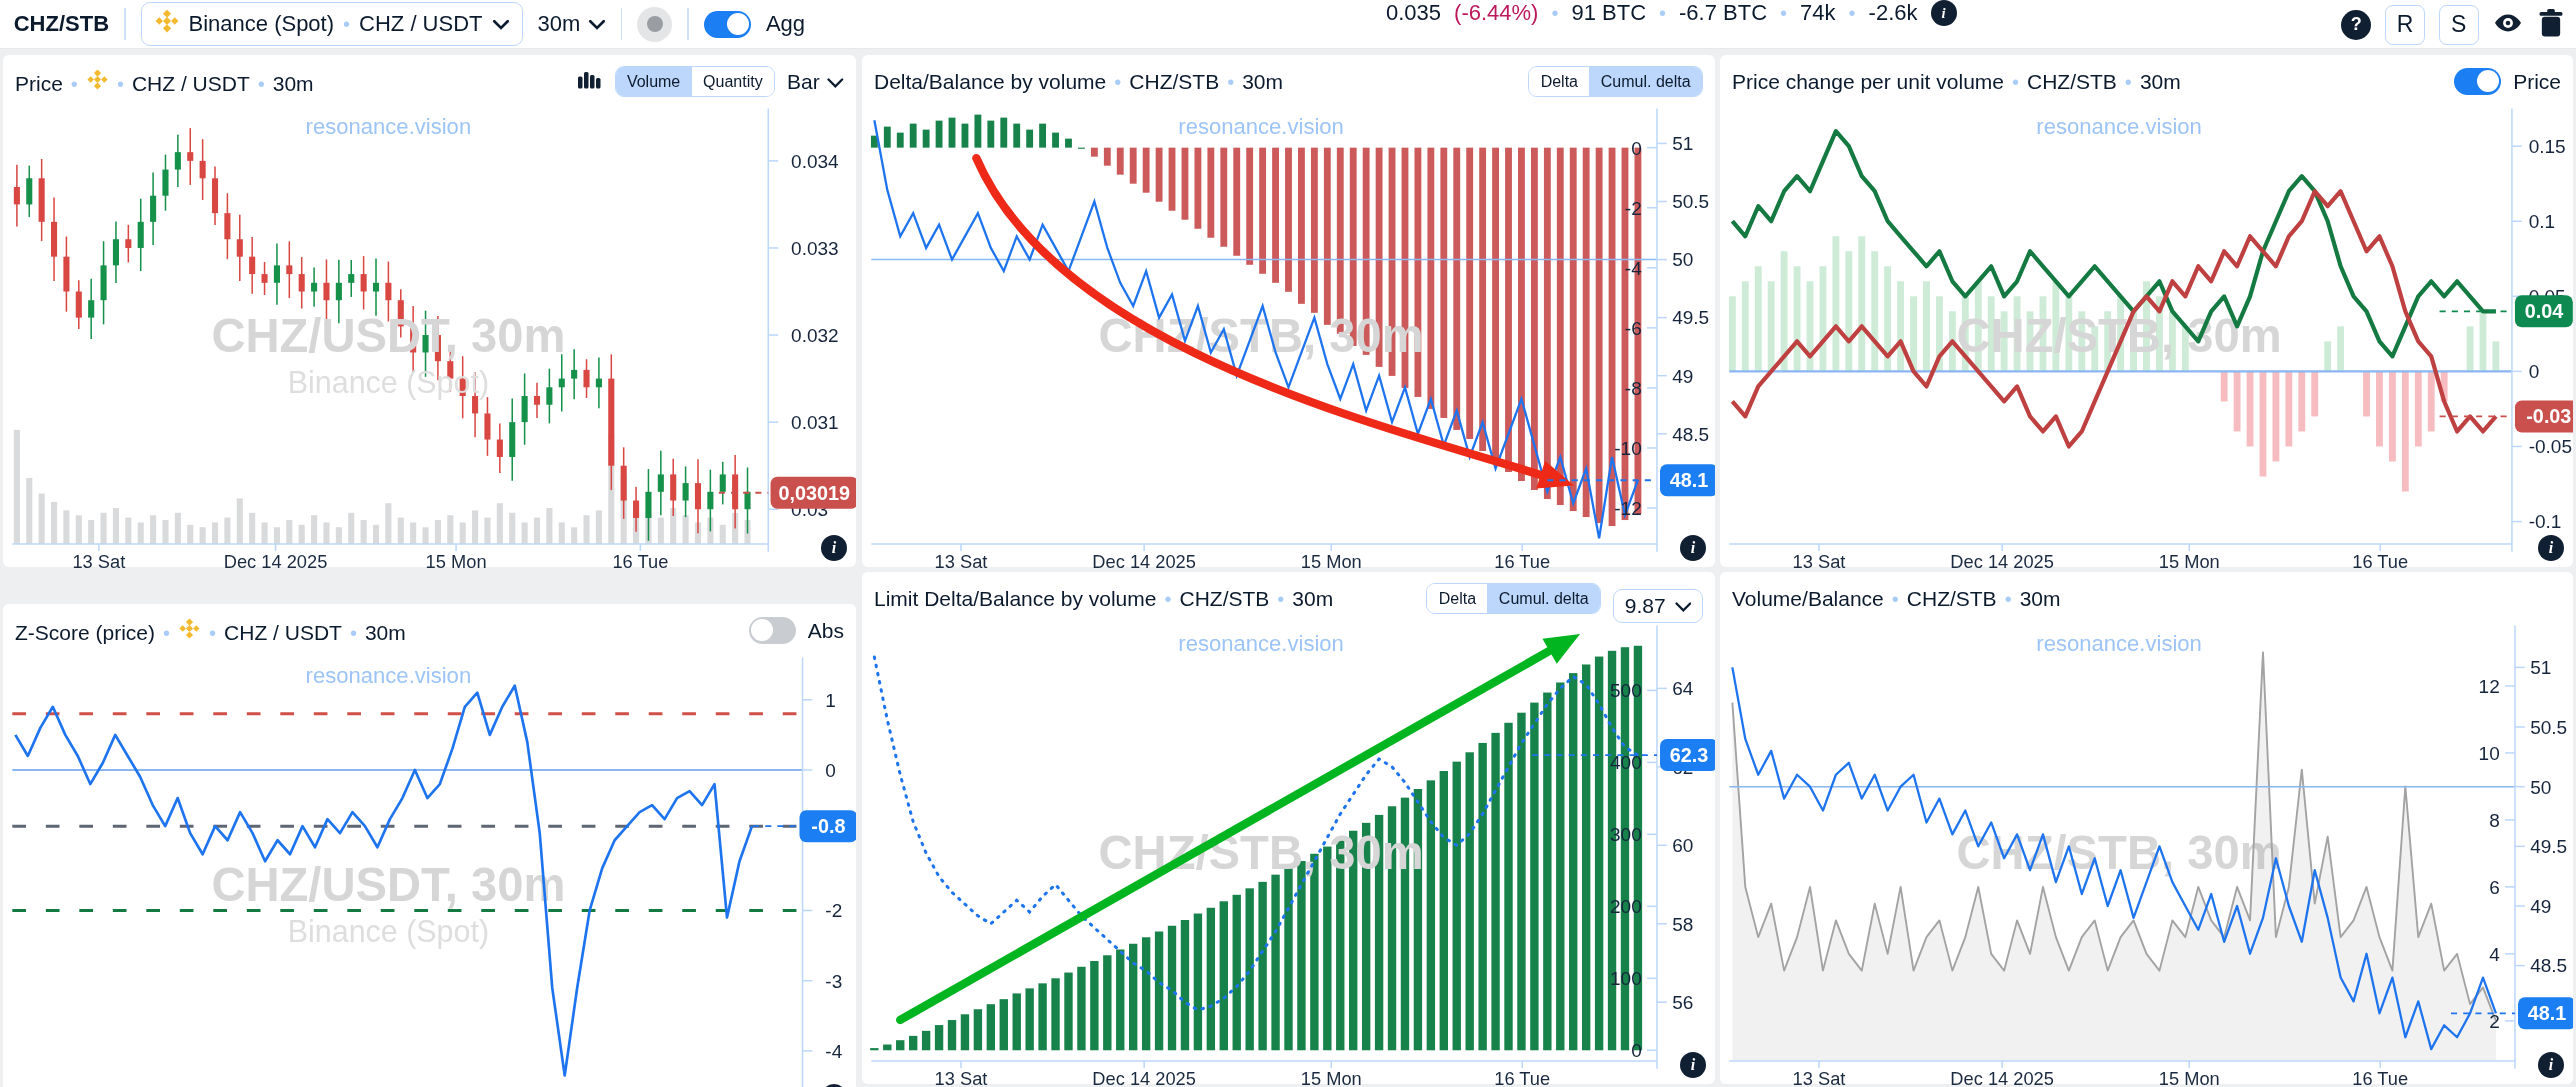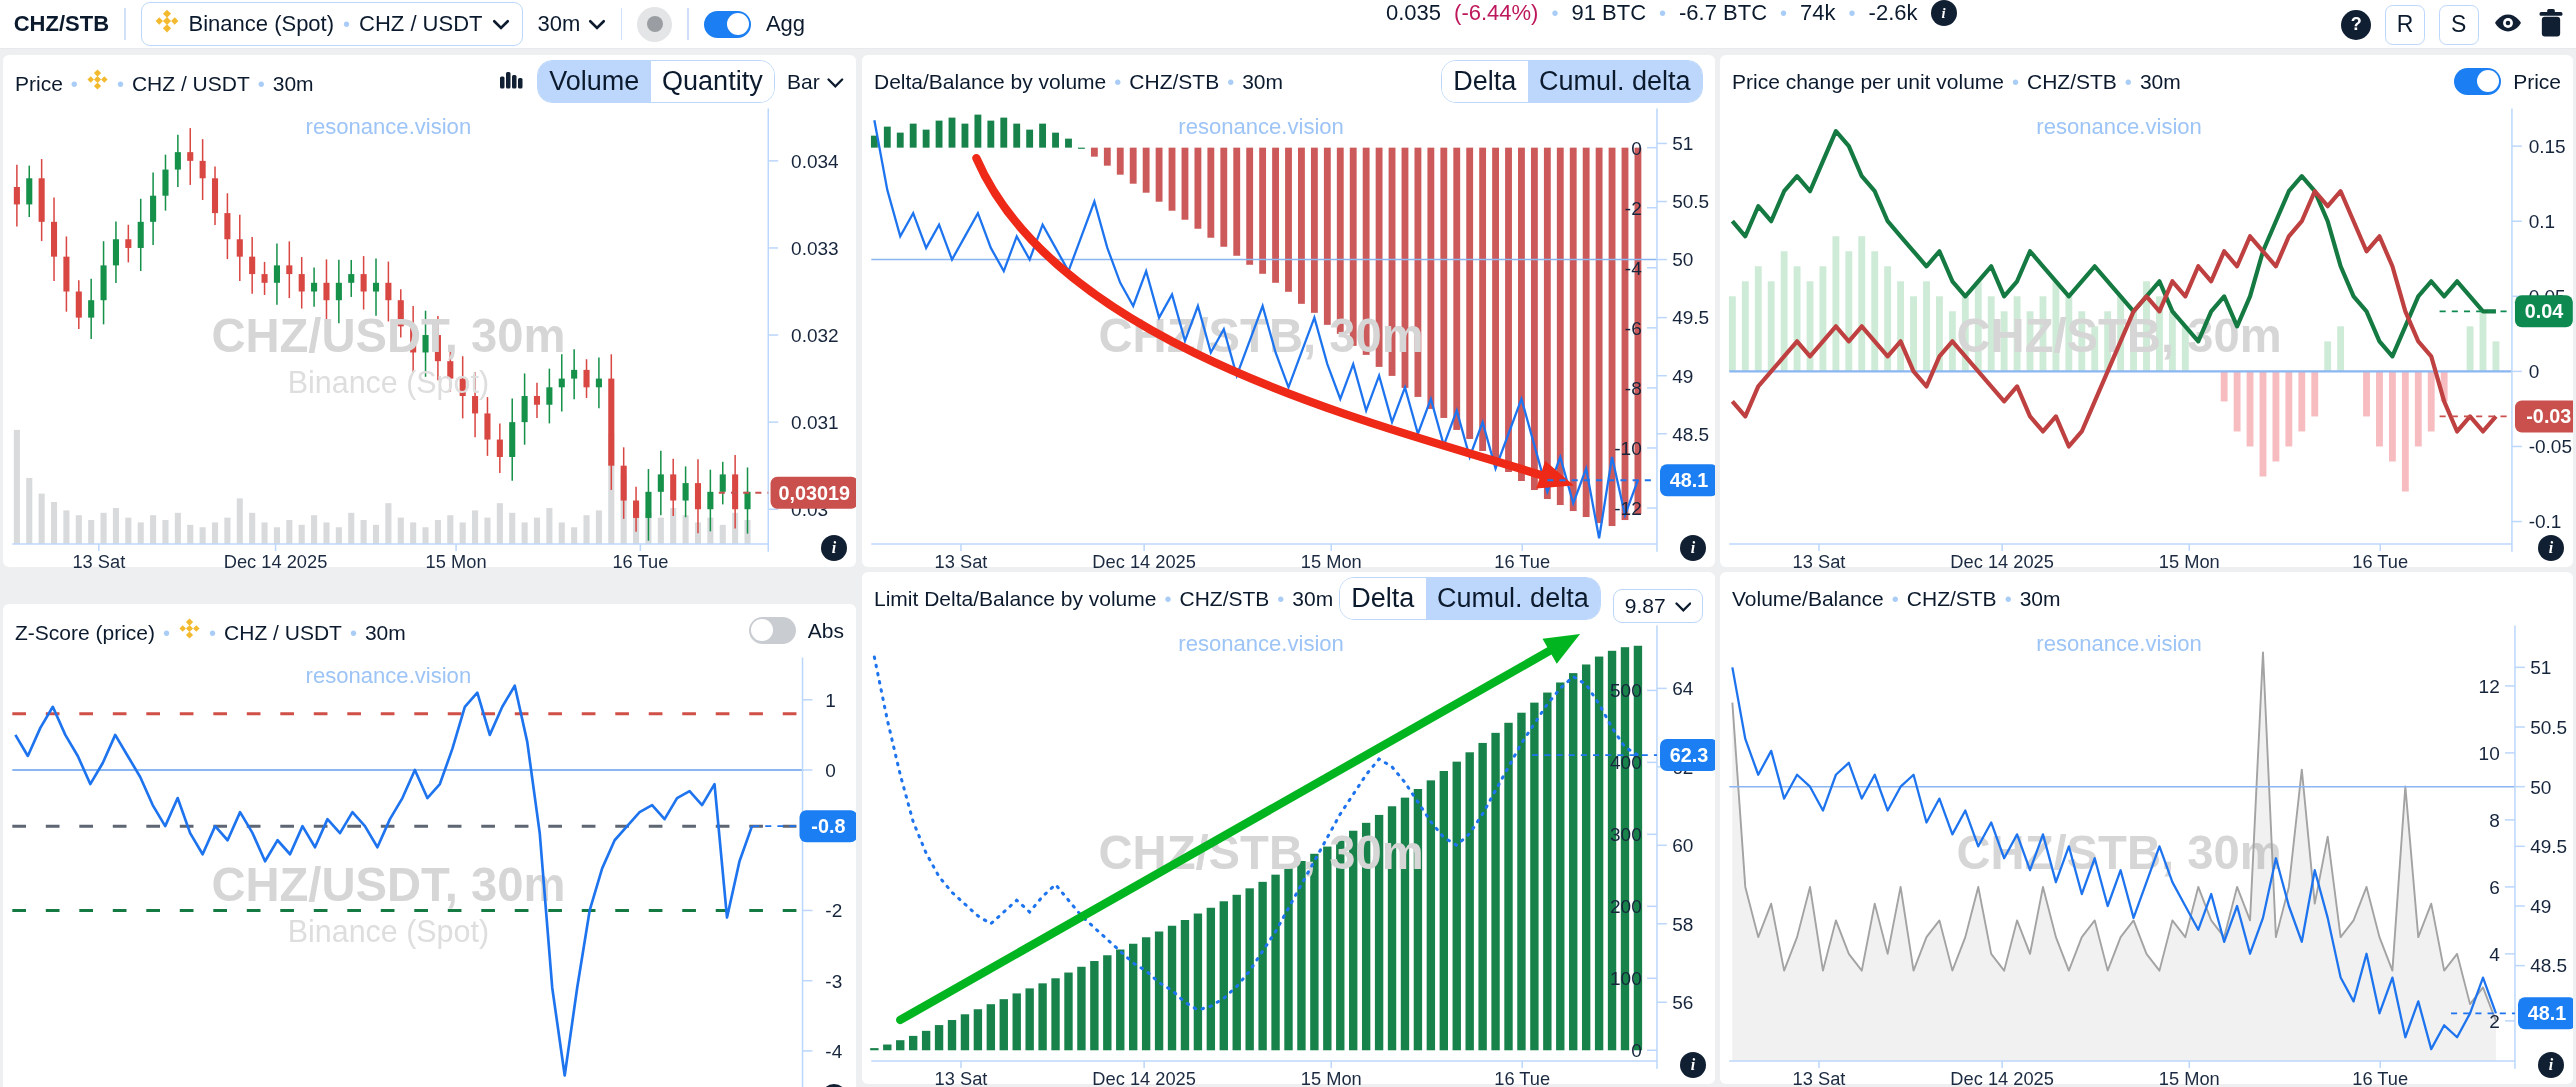--- a/index.html
+++ b/index.html
@@ -19,21 +19,21 @@
   .recbtn .inner{width:16.7px;height:16.7px;border-radius:50%;background:#9a9da2;}
   .stats{position:absolute;left:1386px;top:0;height:49px;display:flex;gap:13px;font-size:22px;}
   .neg{color:#be185d;}
   .iconbtn{width:30px;height:30px;border-radius:50%;background:#111f33;color:#fff;display:flex;align-items:center;justify-content:center;font-size:18px;font-weight:700;cursor:pointer;}
   .right-cluster{position:absolute;right:12px;top:0;height:49px;display:flex;align-items:center;gap:13.7px;}
   .sqbtn{width:40px;height:40px;border:1.5px solid #bcd7fb;border-radius:7.6px;background:#fff;display:flex;align-items:center;justify-content:center;font-size:23px;color:#0c1a2e;cursor:pointer;box-sizing:border-box;}
   .panel{position:absolute;width:853px;height:512px;background:#fff;border-radius:6px;}
   .phead{height:38px;display:flex;align-items:center;justify-content:space-between;padding:7.6px 12px 0 12px;font-size:21px;font-weight:500;}
   .ptitle{display:flex;align-items:flex-end;gap:8px;white-space:nowrap;}
   .pctrl{display:flex;align-items:center;gap:12px;}
-  .seg{display:flex;border:1.5px solid #bcd7fb;border-radius:15px;overflow:hidden;font-size:27px;cursor:pointer;}
+  .seg{display:flex;border:1.5px solid #bcd7fb;border-radius:9px;overflow:hidden;font-size:16px;cursor:pointer;}
   .seg .opt{padding:5.3px 11.4px;background:#fff;}
   .seg .opt.sel{background:#bcd7fb;}
   .info{position:absolute;right:9px;bottom:6px;width:26px;height:26px;border-radius:50%;background:#111f33;color:#fff;display:flex;align-items:center;justify-content:center;font-size:16px;font-weight:700;font-family:"Liberation Serif",serif;cursor:pointer;}
   .info::before{content:"i";font-style:italic;}
   svg text{font-family:"Liberation Sans",sans-serif;}
   .chart{display:block;}
 </style>
 </head>
 <body>
 

